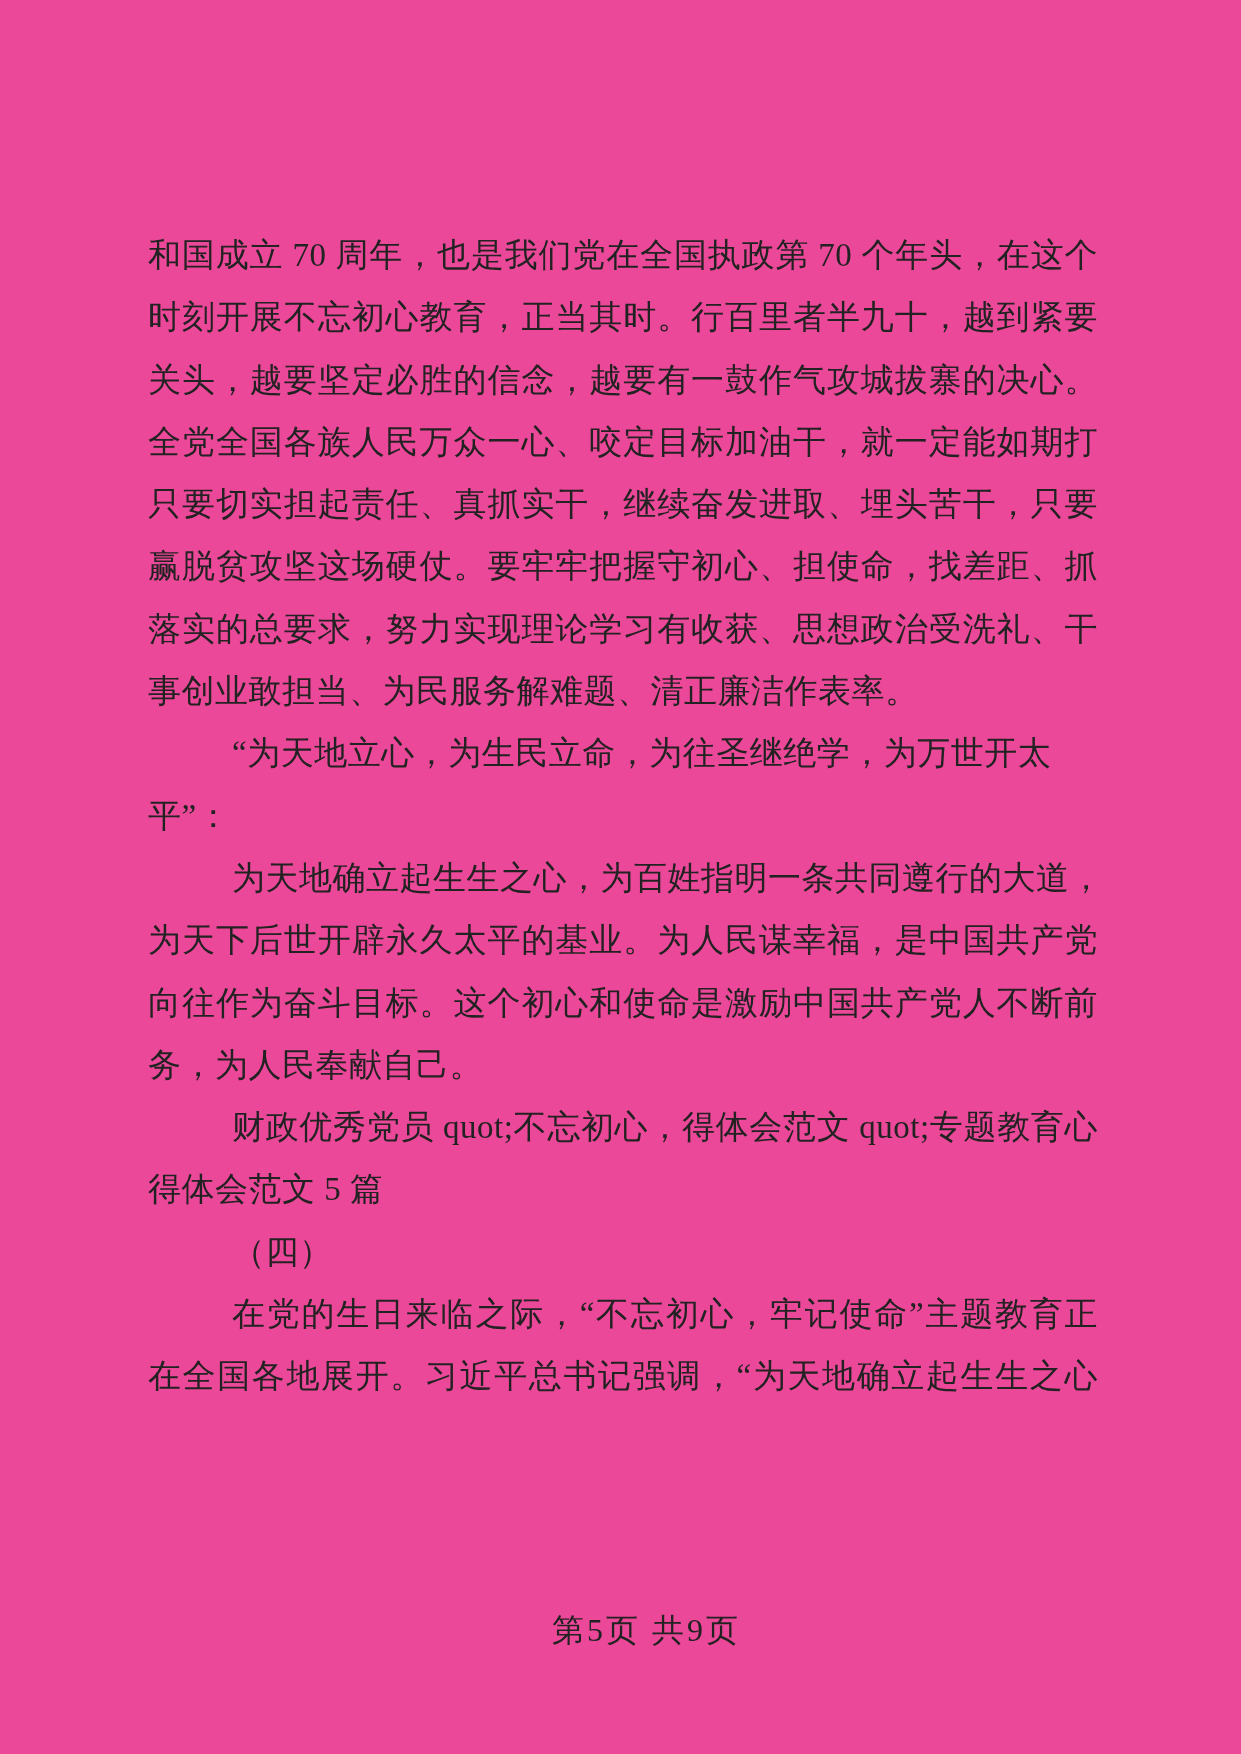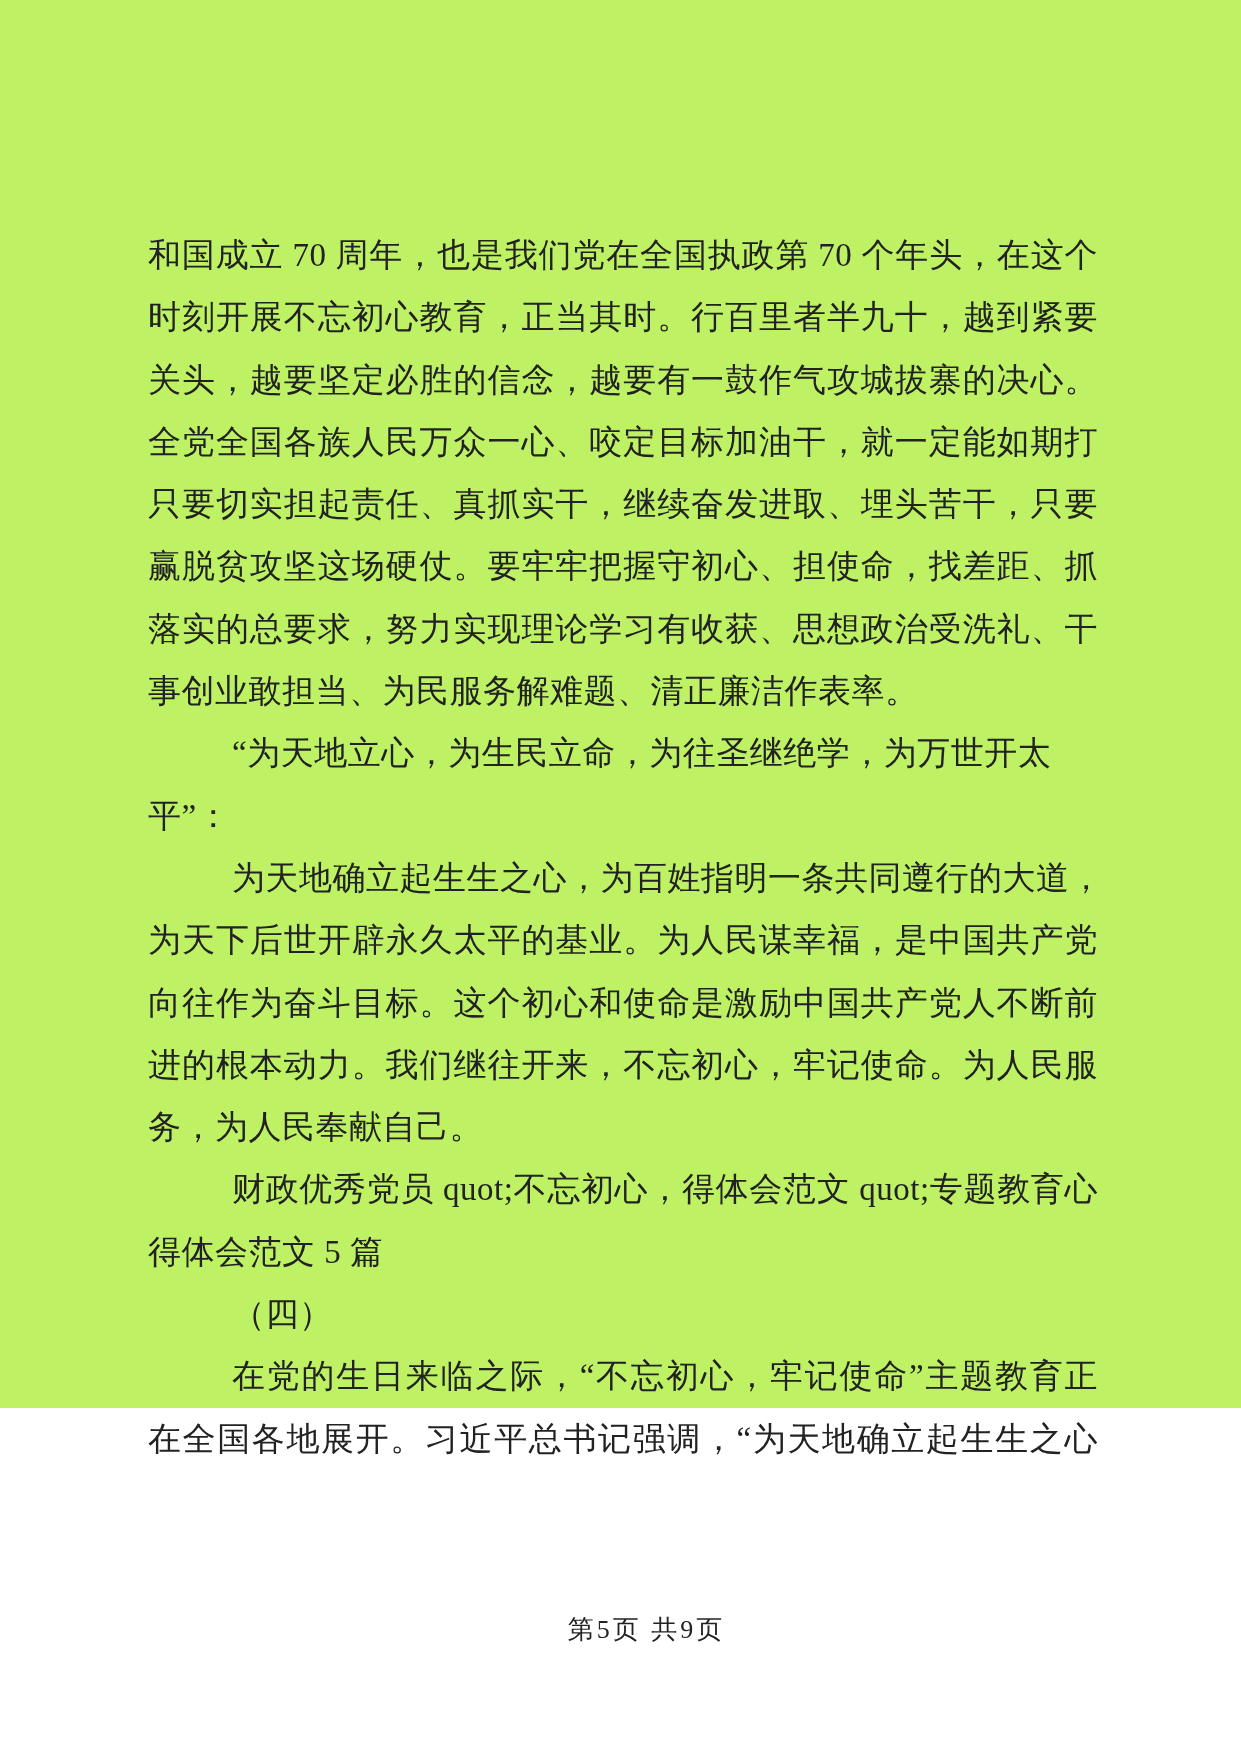--- a/index.html
+++ b/index.html
@@ -11,22 +11,22 @@
     width: 1241px;
     height: 1754px;
     position: relative;
     overflow: hidden;
     font-family: "Liberation Serif", "DejaVu Serif", serif;
   }
   .page {
     position: absolute;
     left: 0; top: 0;
     width: 1241px;
-    height: 1408px;
-    background: #bef264;
+    height: 1754px;
+    background: #ec4899;
   }
   .doc-body {
     position: absolute;
     left: 148px;
     top: 224px;
     width: 950px;
     font-size: 33px;
     line-height: 62.3px;
     color: #222222;
     font-weight: 400;
@@ -44,21 +44,21 @@
   }
   .line.indent {
     padding-left: 84px;
   }
   .footer {
     position: absolute;
     top: 1612px;
     left: 0;
     width: 1241px;
     text-align: center;
-    font-size: 26px;
+    font-size: 32px;
     line-height: 36px;
     color: #222222;
     letter-spacing: 3px;
   }
   .footer-inner {
     position: relative;
     left: 26px;
   }
 </style>
 </head>
@@ -72,21 +72,20 @@
       <div class="line justify">全党全国各族人民万众一心、咬定目标加油干，就一定能如期打</div>
       <div class="line justify">只要切实担起责任、真抓实干，继续奋发进取、埋头苦干，只要</div>
       <div class="line justify">赢脱贫攻坚这场硬仗。要牢牢把握守初心、担使命，找差距、抓</div>
       <div class="line justify">落实的总要求，努力实现理论学习有收获、思想政治受洗礼、干</div>
       <div class="line">事创业敢担当、为民服务解难题、清正廉洁作表率。</div>
       <div class="line indent">“为天地立心，为生民立命，为往圣继绝学，为万世开太</div>
       <div class="line">平”：</div>
       <div class="line justify indent">为天地确立起生生之心，为百姓指明一条共同遵行的大道，</div>
       <div class="line justify">为天下后世开辟永久太平的基业。为人民谋幸福，是中国共产党</div>
       <div class="line justify">向往作为奋斗目标。这个初心和使命是激励中国共产党人不断前</div>
-      <div class="line justify">进的根本动力。我们继往开来，不忘初心，牢记使命。为人民服</div>
       <div class="line">务，为人民奉献自己。</div>
       <div class="line justify indent">财政优秀党员 quot;不忘初心，得体会范文 quot;专题教育心</div>
       <div class="line">得体会范文 5 篇</div>
       <div class="line indent">（四）</div>
       <div class="line justify indent">在党的生日来临之际，“不忘初心，牢记使命”主题教育正</div>
       <div class="line justify">在全国各地展开。习近平总书记强调，“为天地确立起生生之心</div>
     </div>
   <div class="footer">
     <span class="footer-inner">第5页 共9页</span>
   </div>

